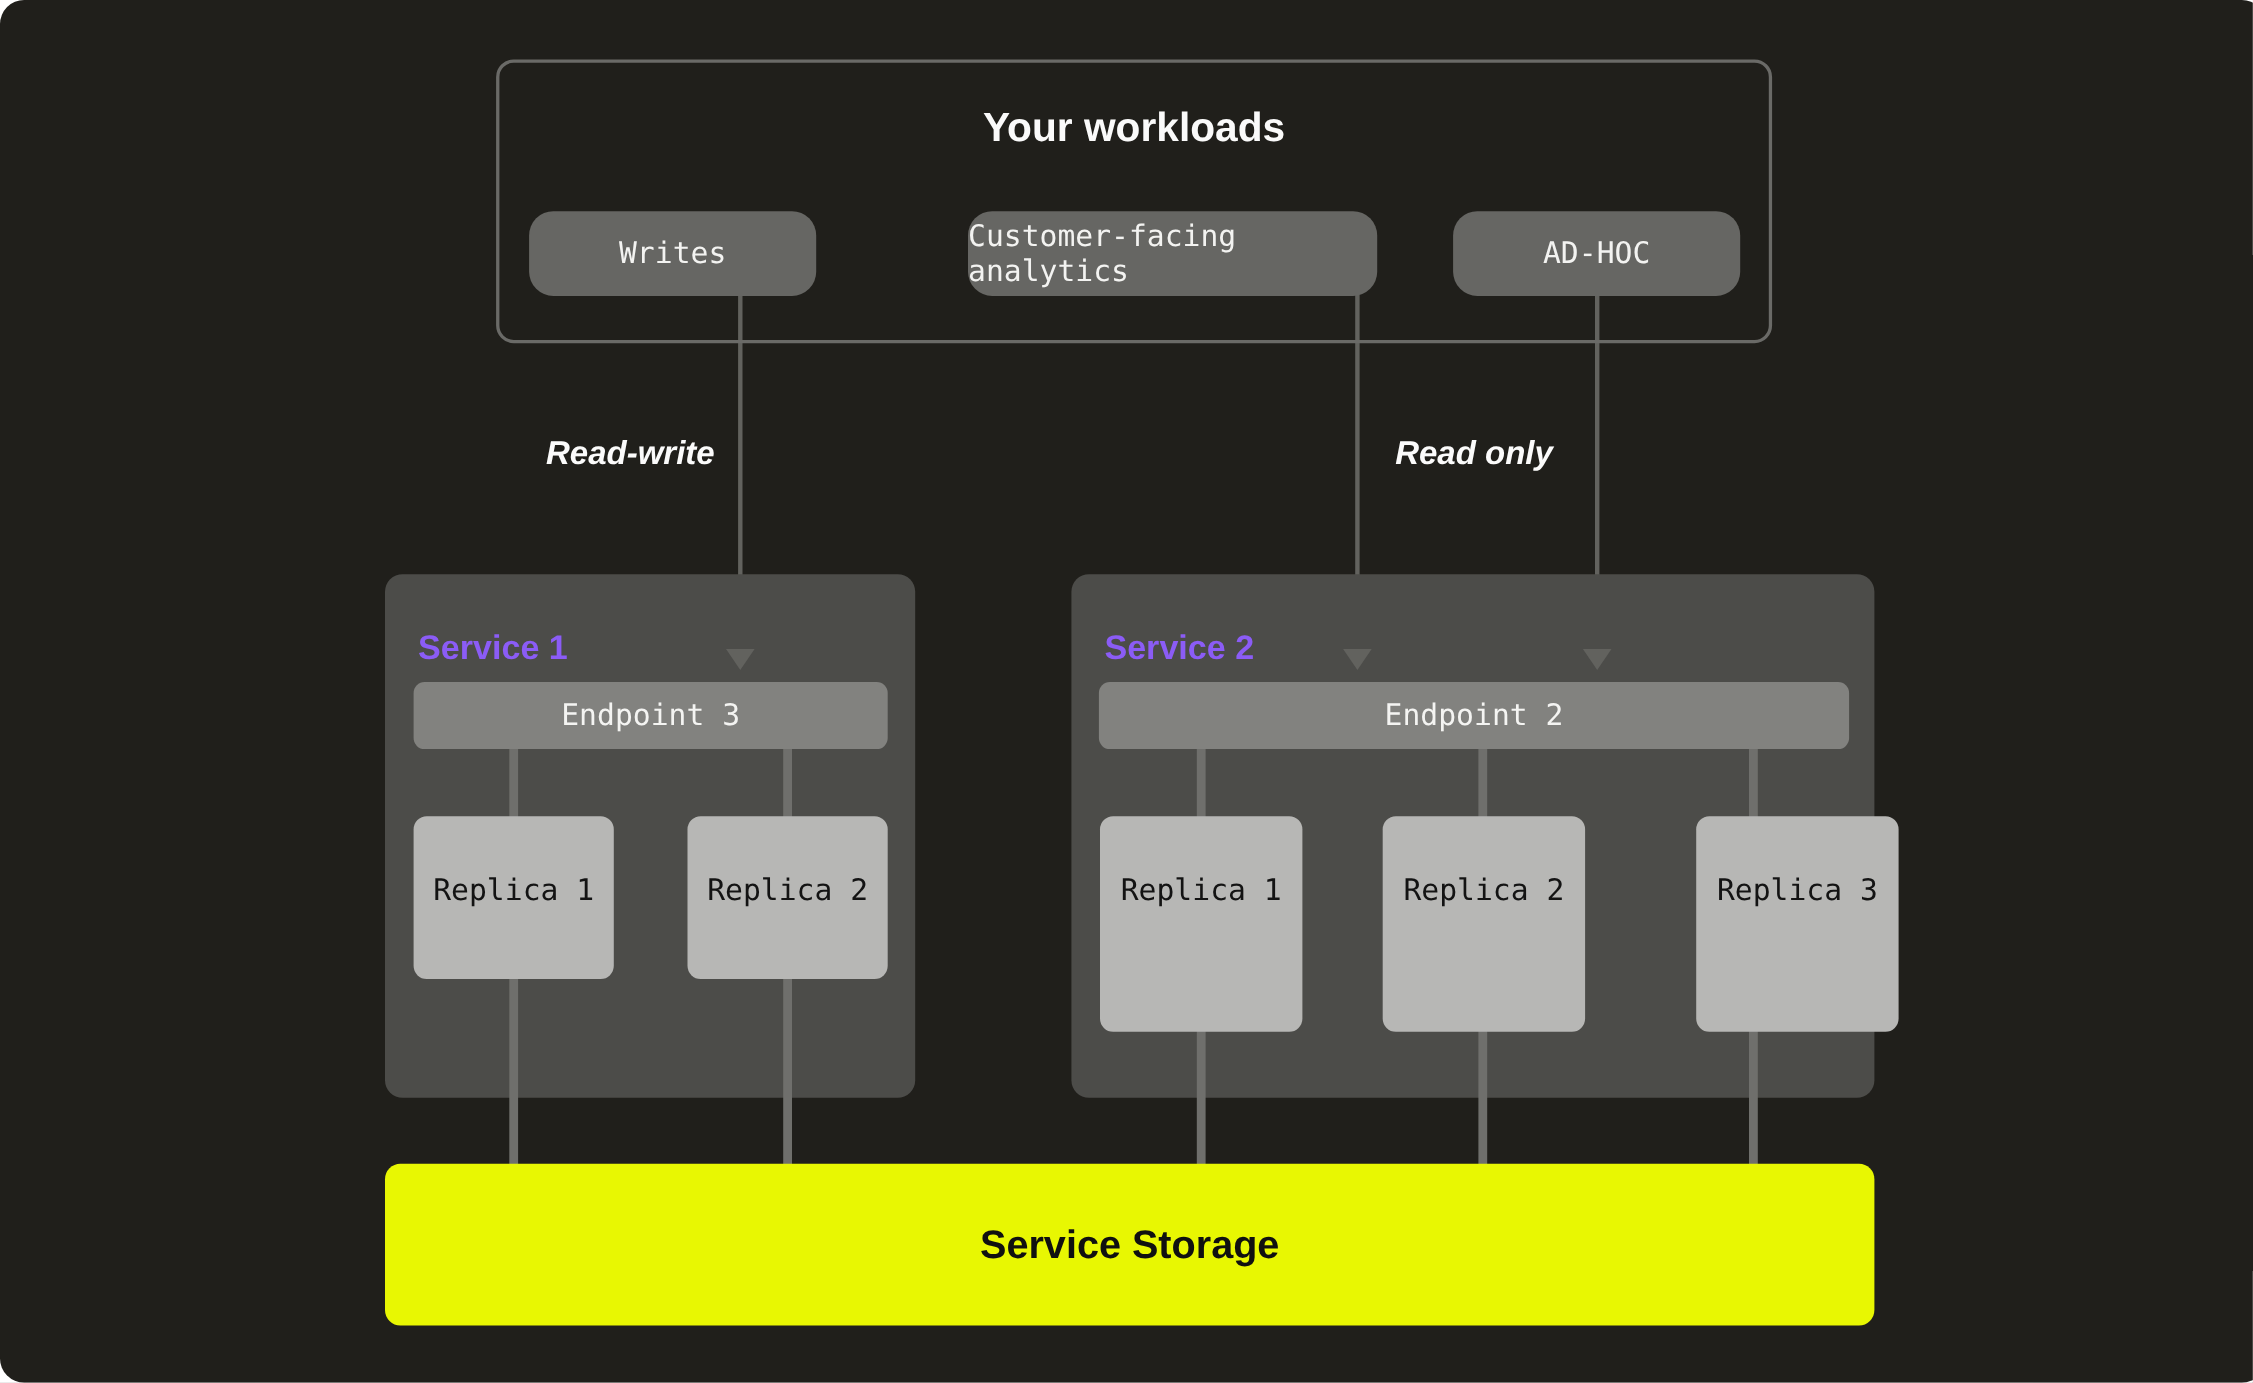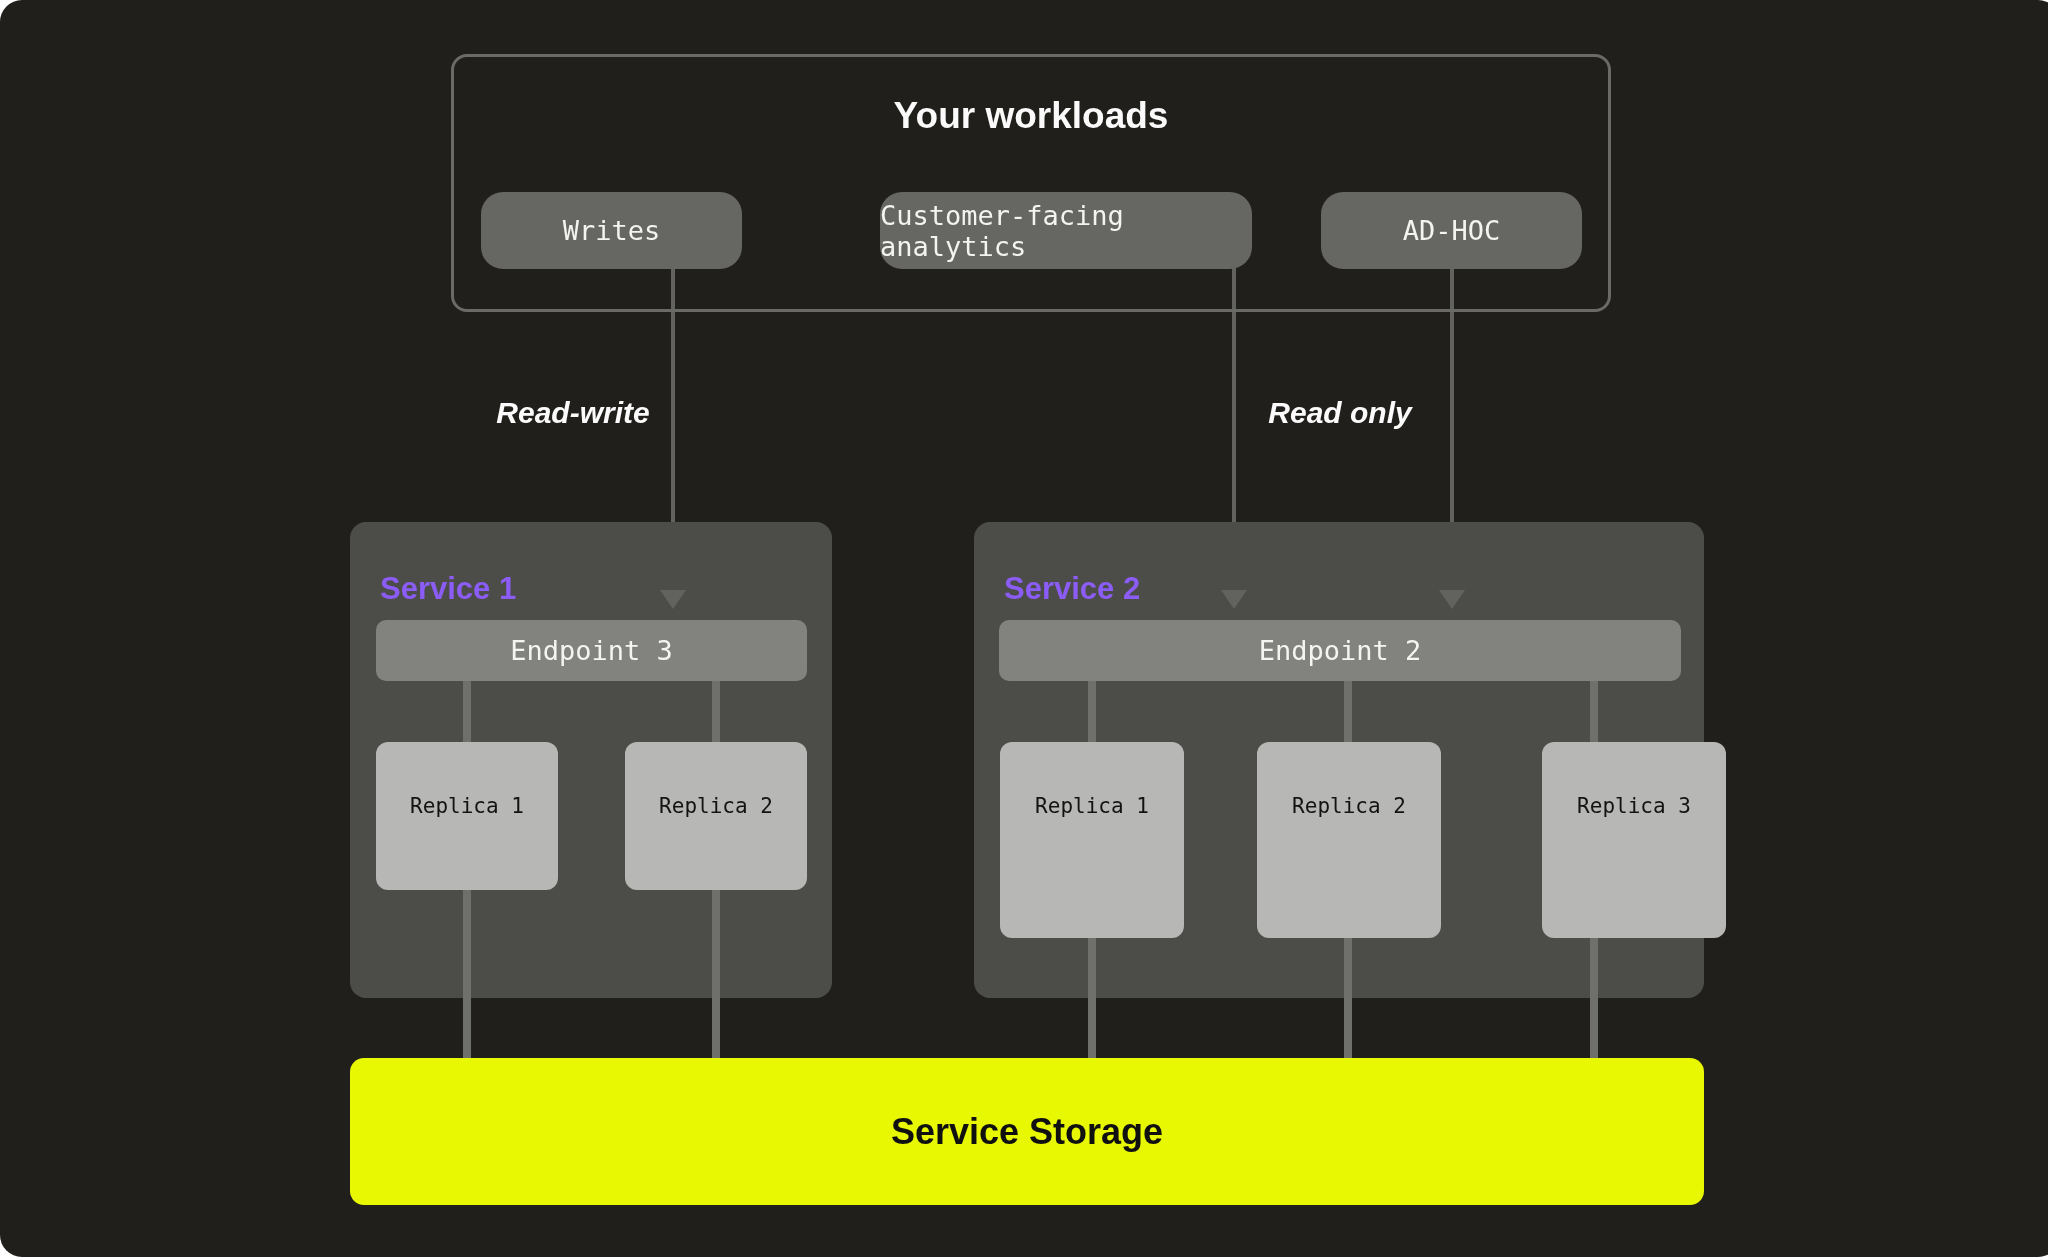--- a/index.html
+++ b/index.html
@@ -57,21 +57,21 @@
     position:absolute;top:620px;height:61px;background:#82827f;border-radius:10px;
     display:flex;align-items:center;justify-content:center;z-index:3;
     font-family:"DejaVu Sans Mono",monospace;font-size:27px;color:#f4f4f2;
   }
   .endpoint1{left:376px;width:431px;}
   .endpoint2{left:999px;width:682px;}
   .replica{
     position:absolute;top:742px;background:#b7b7b5;border-radius:12px;
     display:flex;justify-content:center;align-items:flex-start;
     padding-top:52px;box-sizing:border-box;z-index:3;
-    font-family:"DejaVu Sans Mono",monospace;font-size:21px;color:#131313;
+    font-family:"DejaVu Sans Mono",monospace;font-size:27px;color:#131313;
   }
   .rep-s1{height:148px;width:182px;}
   .rep-s2{height:196px;width:184px;}
   .s1r1{left:376px;}  .s1r2{left:625px;}
   .s2r1{left:1000px;} .s2r2{left:1257px;} .s2r3{left:1502px;margin-left:40px;}
   
   .storage{
     position:absolute;left:350px;top:1058px;width:1354px;height:147px;
     background:#e8f702;border-radius:14px;display:flex;align-items:center;
     justify-content:center;font-size:36px;font-weight:bold;color:#101010;z-index:3;

